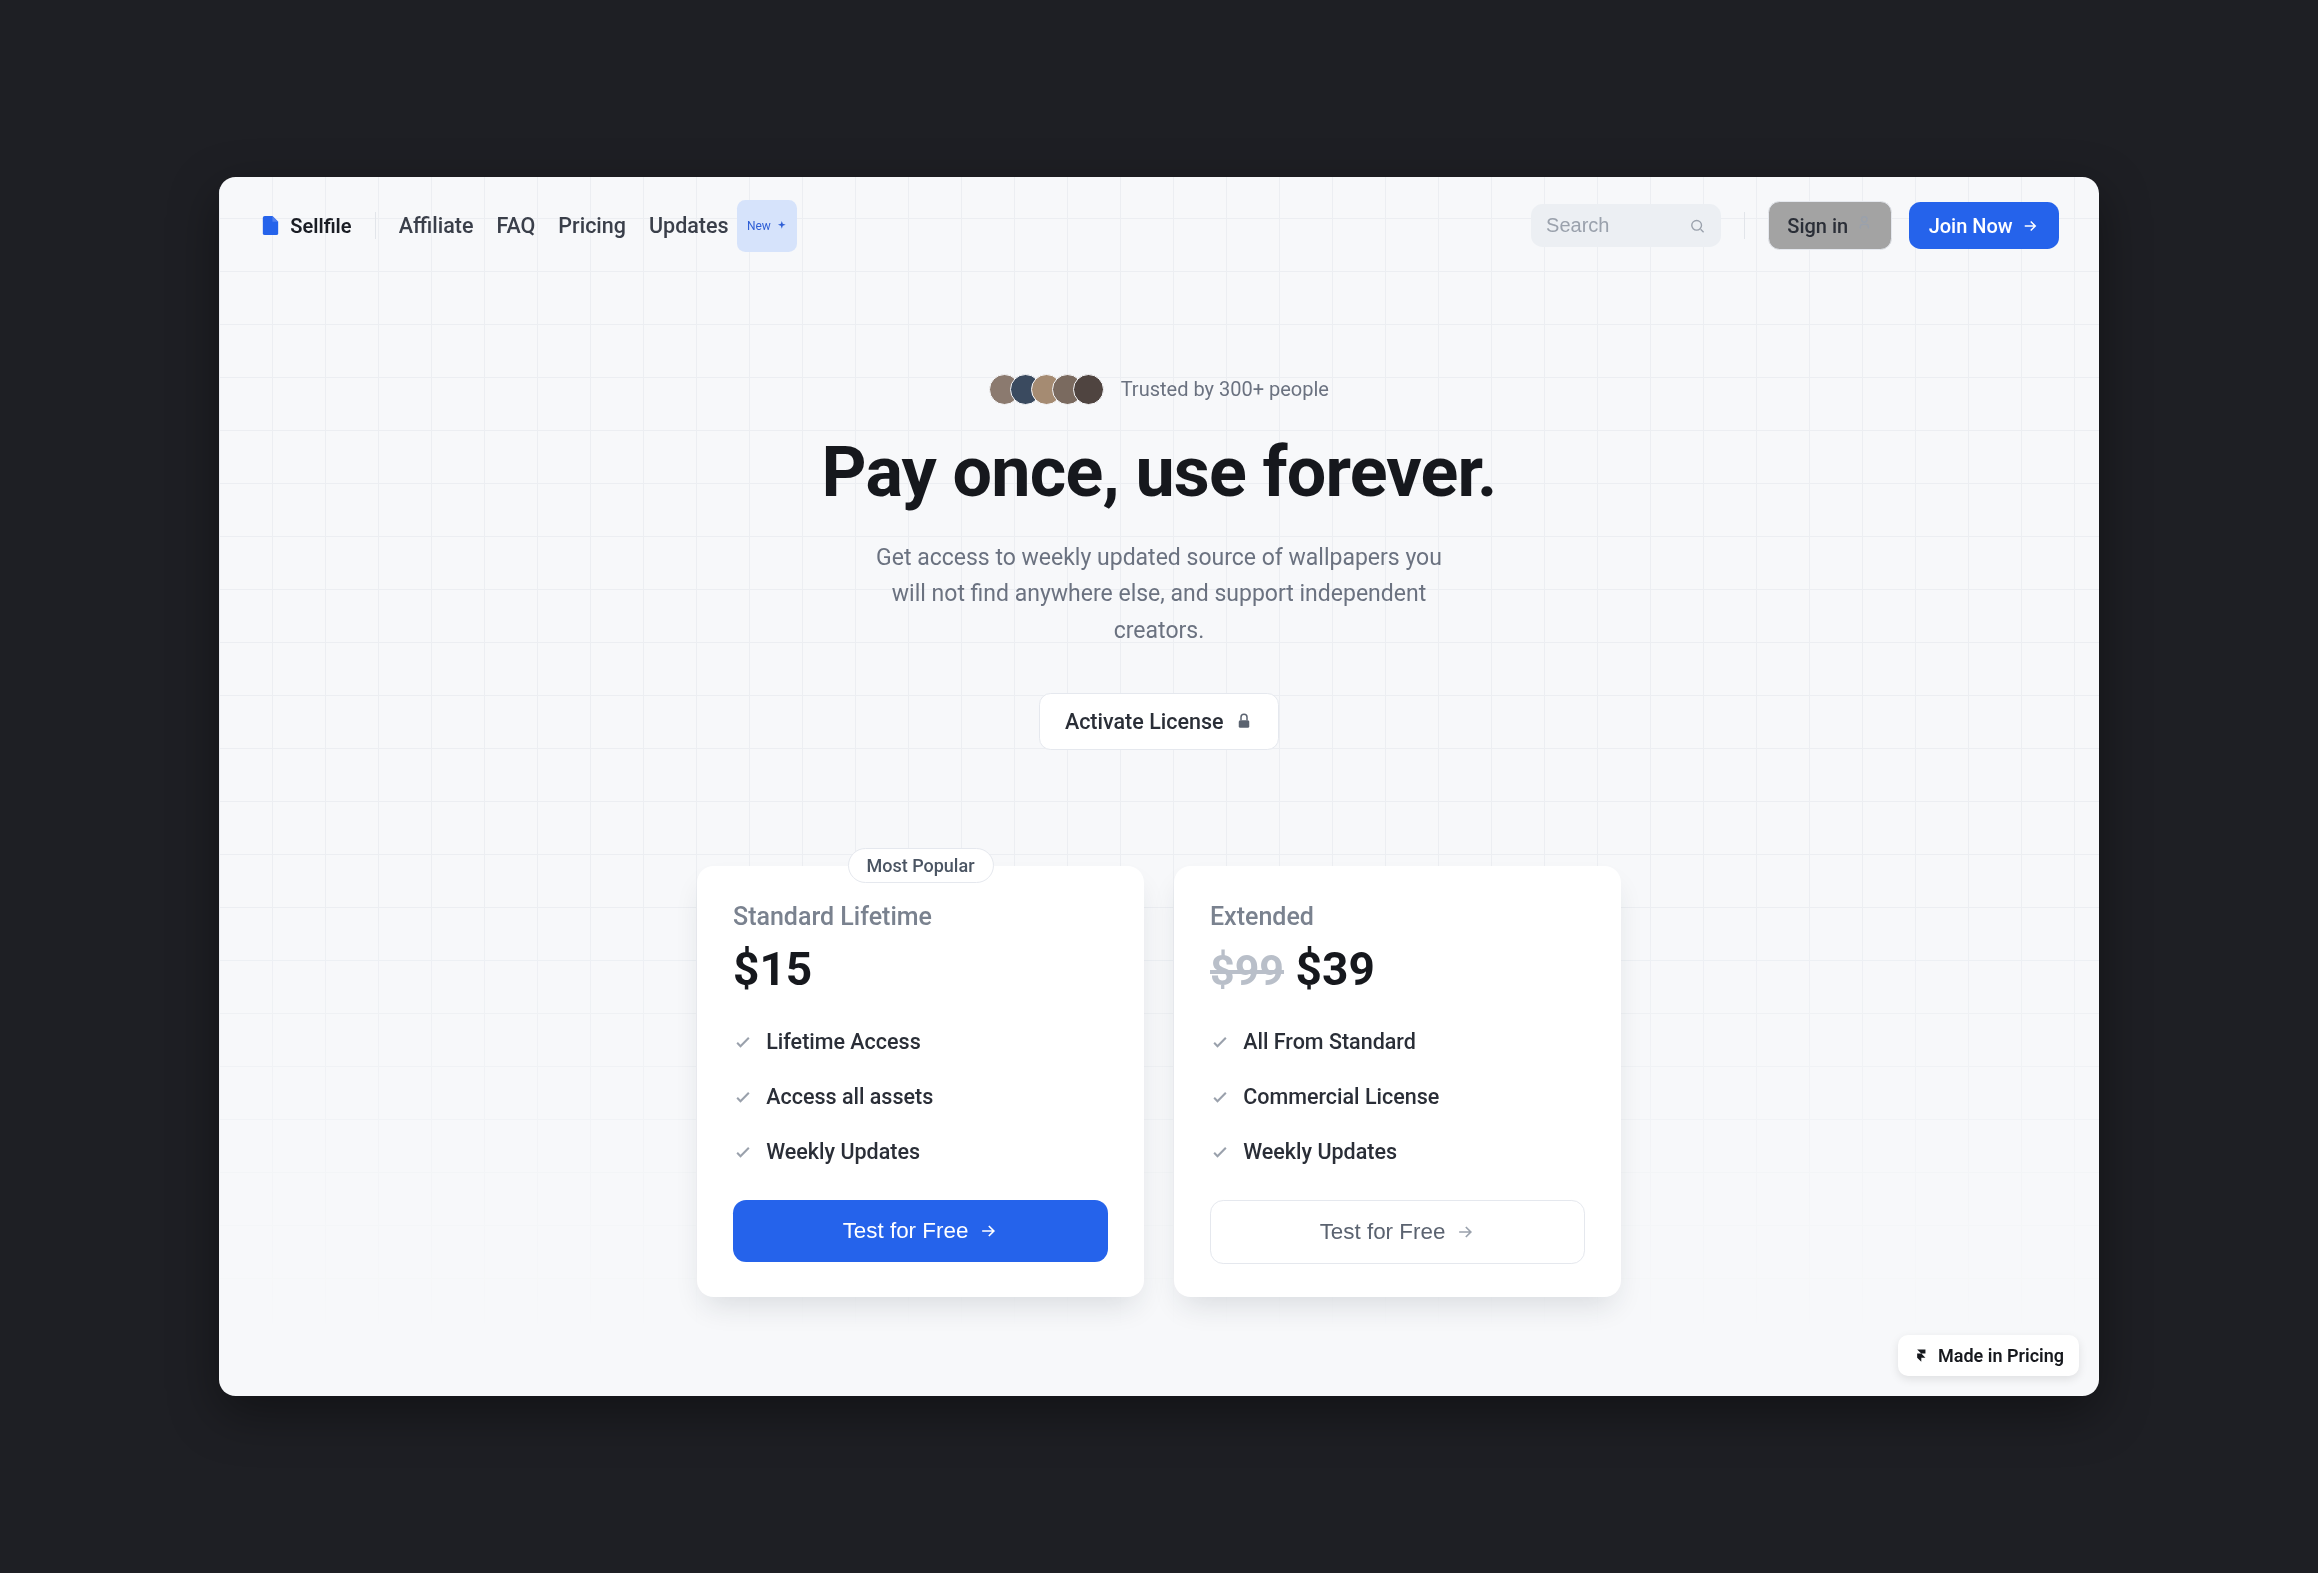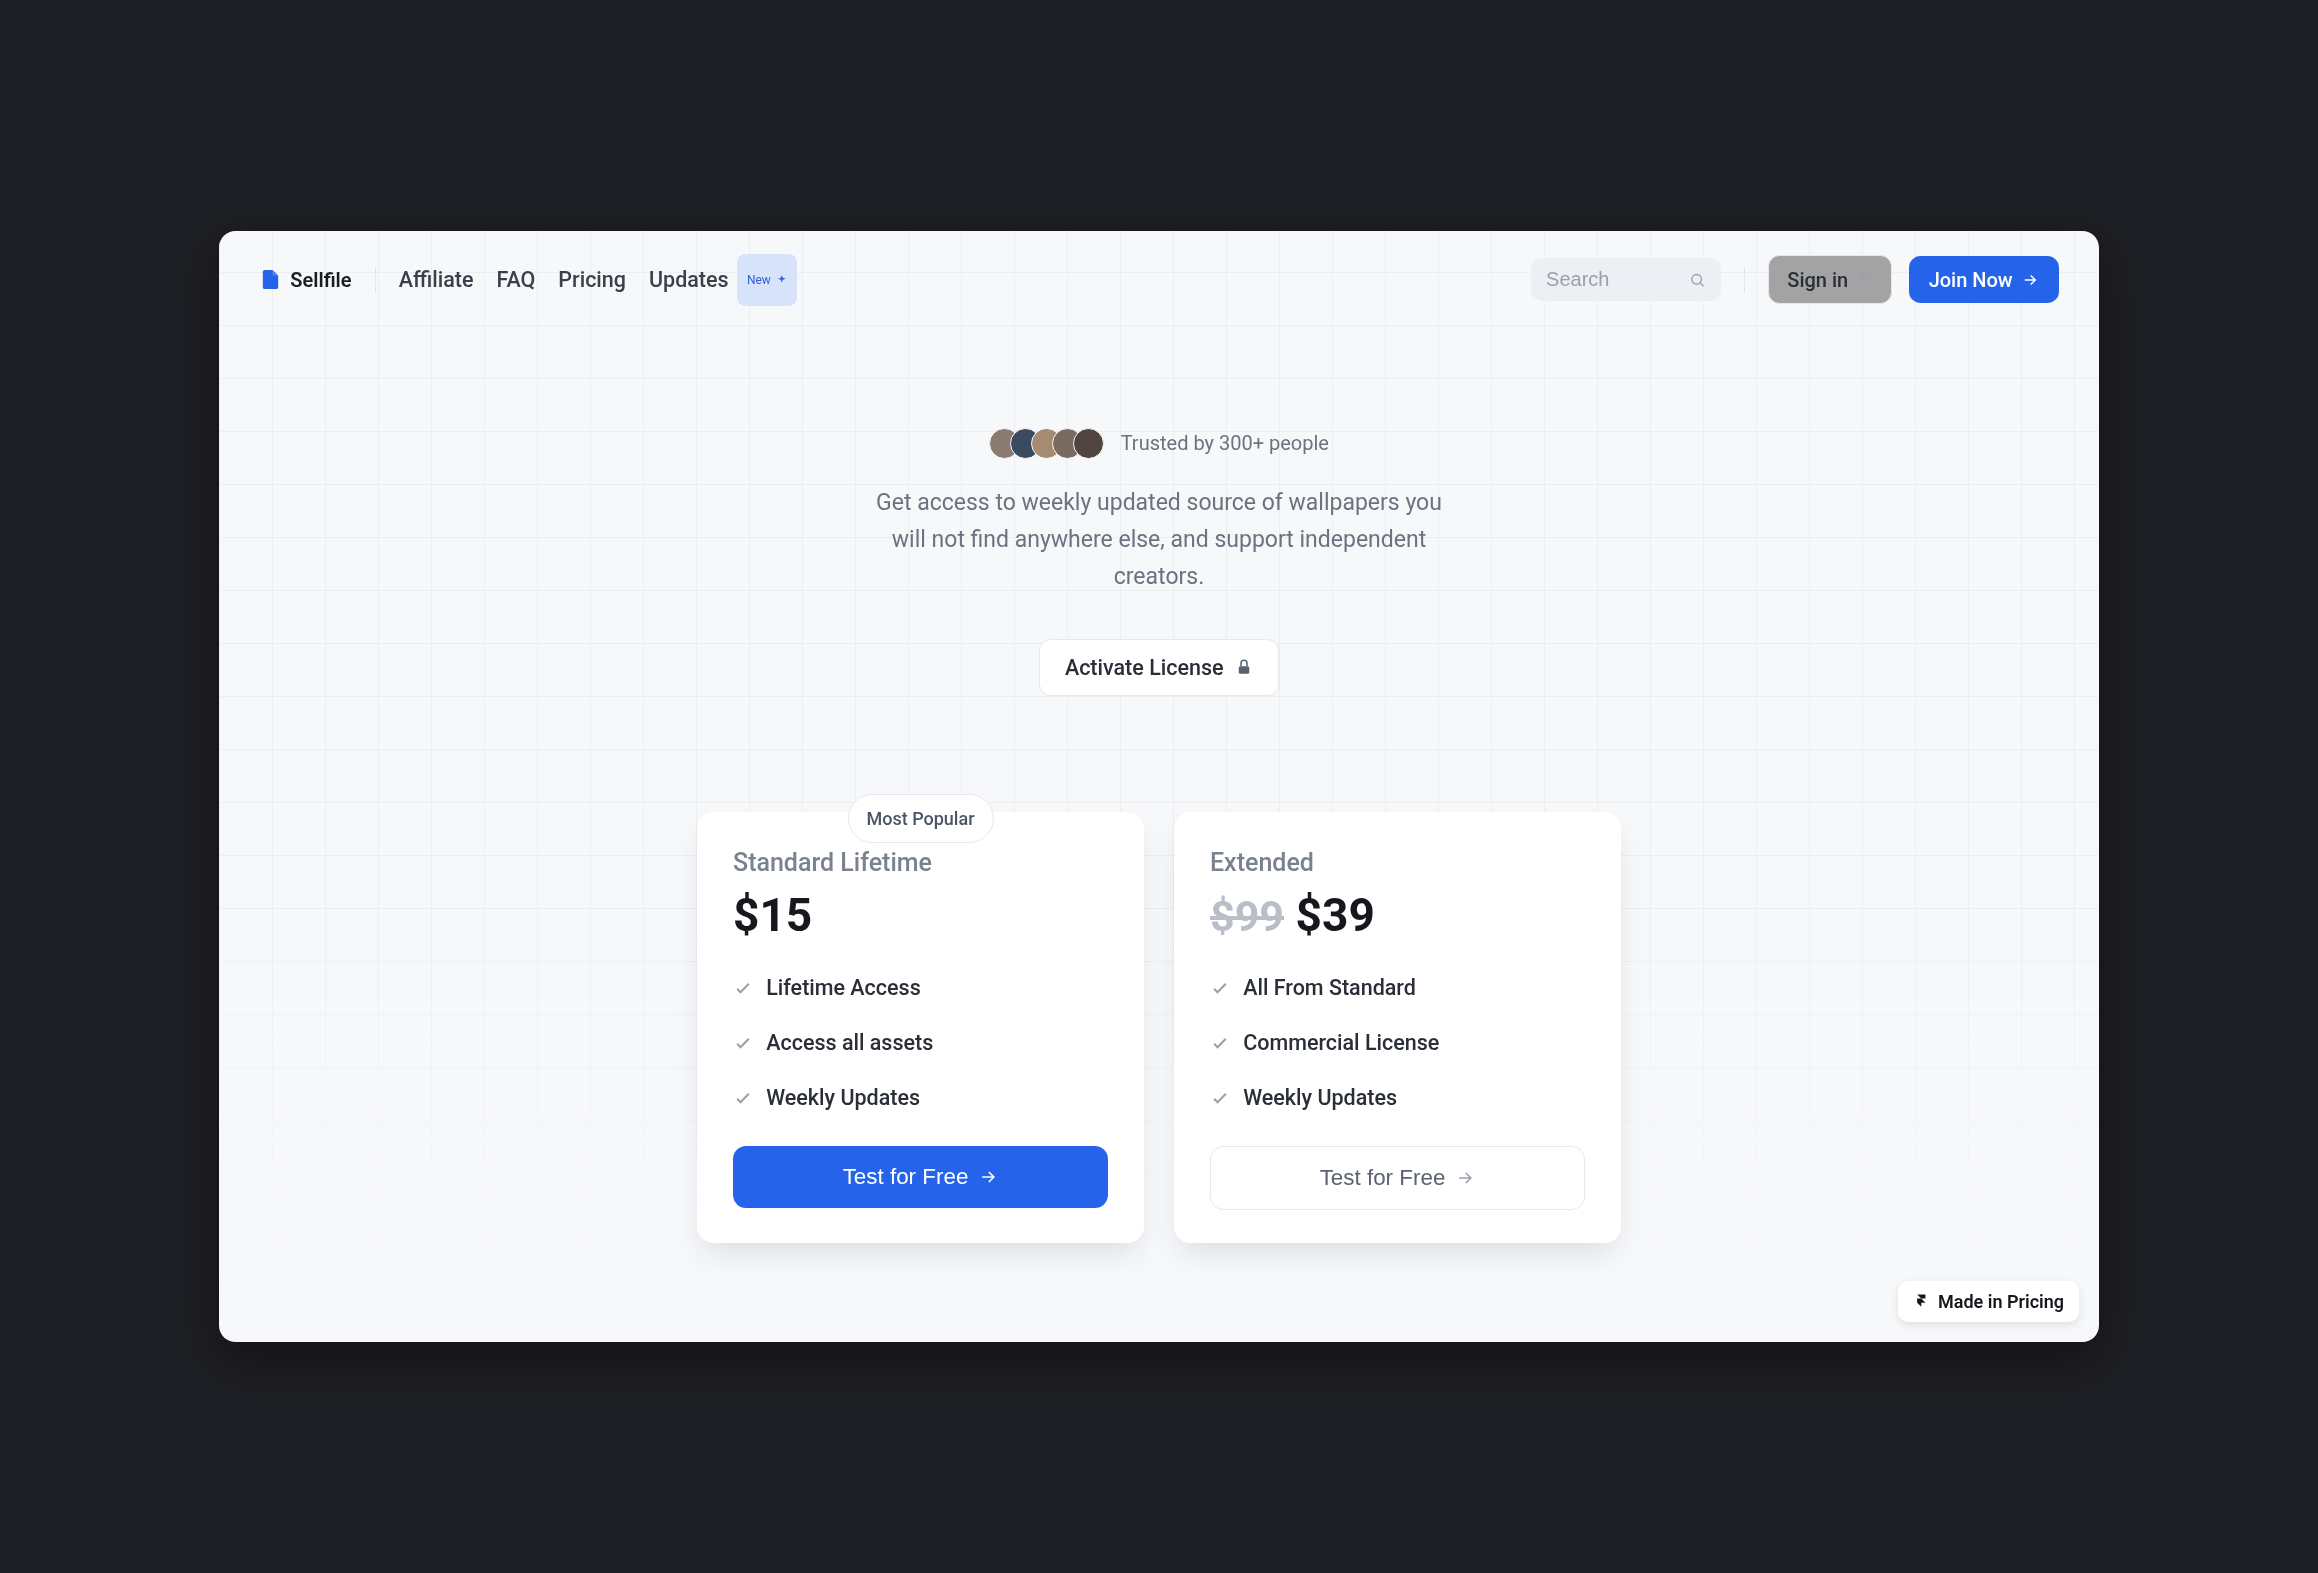--- a/index.html
+++ b/index.html
@@ -196,21 +196,21 @@
   position: relative;
 }
 .popular-tag {
   position: absolute;
   top: -18px;
   left: 50%;
   transform: translateX(-50%);
   background: #fff;
   border: 0.8px solid #e5e8ee;
   border-radius: 827px;
-  padding: 13px 18px;
+  padding: 6px 18px;
   font-size: 18px;
   color: #4b5563;
   font-weight: 500;
 }
 .card-title {
   font-size: 25px;
   color: #7a828f;
   font-weight: 500;
   margin-bottom: 11.6px;
 }
@@ -345,20 +345,21 @@
     <div class="trust">
       <div class="avatars">
         <div class="avatar" style="background: rgb(139, 122, 111);"></div>
         <div class="avatar" style="background: rgb(58, 74, 95);"></div>
         <div class="avatar" style="background: rgb(165, 139, 114);"></div>
         <div class="avatar" style="background: rgb(122, 106, 95);"></div>
         <div class="avatar" style="background: rgb(79, 68, 64);"></div>
       </div>
       <span class="trust-text">Trusted by 300+ people</span>
     </div>
+    <h1>Pay once, use forever.</h1>
     <p class="hero-sub">Get access to weekly updated source of wallpapers you will not find anywhere else, and support independent creators.</p>
     <div class="activate">
       <span>Activate License</span>
       <svg viewBox="0 0 24 24" fill="#5b6370">
           <rect x="5" y="11" width="14" height="10" rx="2"></rect>
           <path d="M8 11V7a4 4 0 0 1 8 0v4" fill="none" stroke="#5b6370" stroke-width="2"></path>
         </svg>
     </div>
   </section>
 

